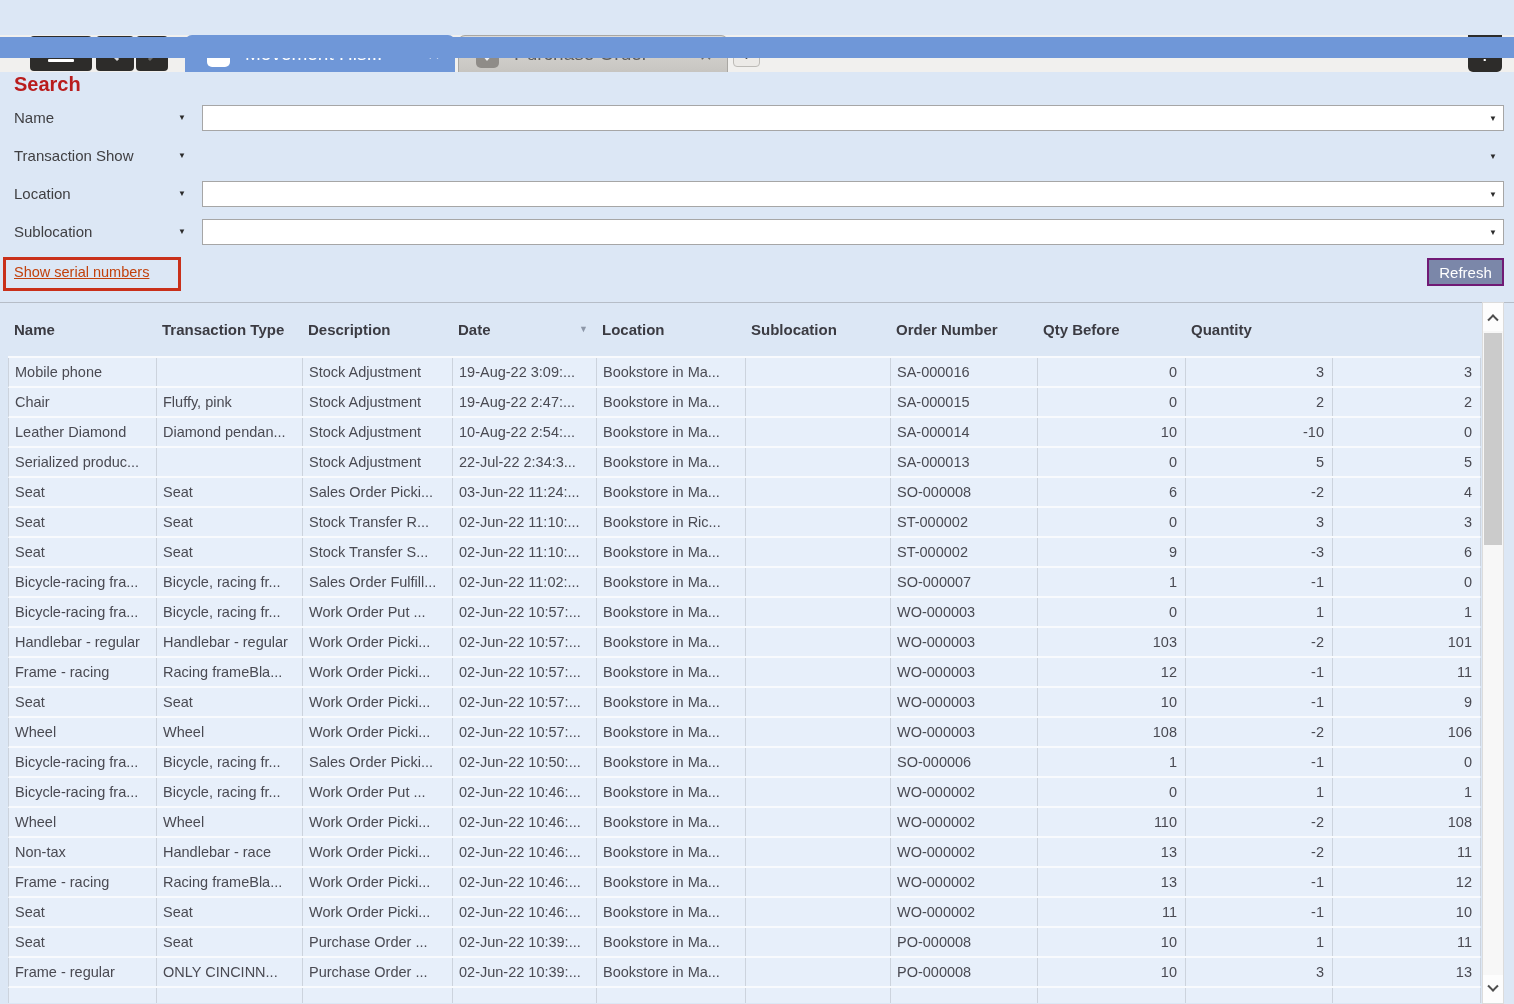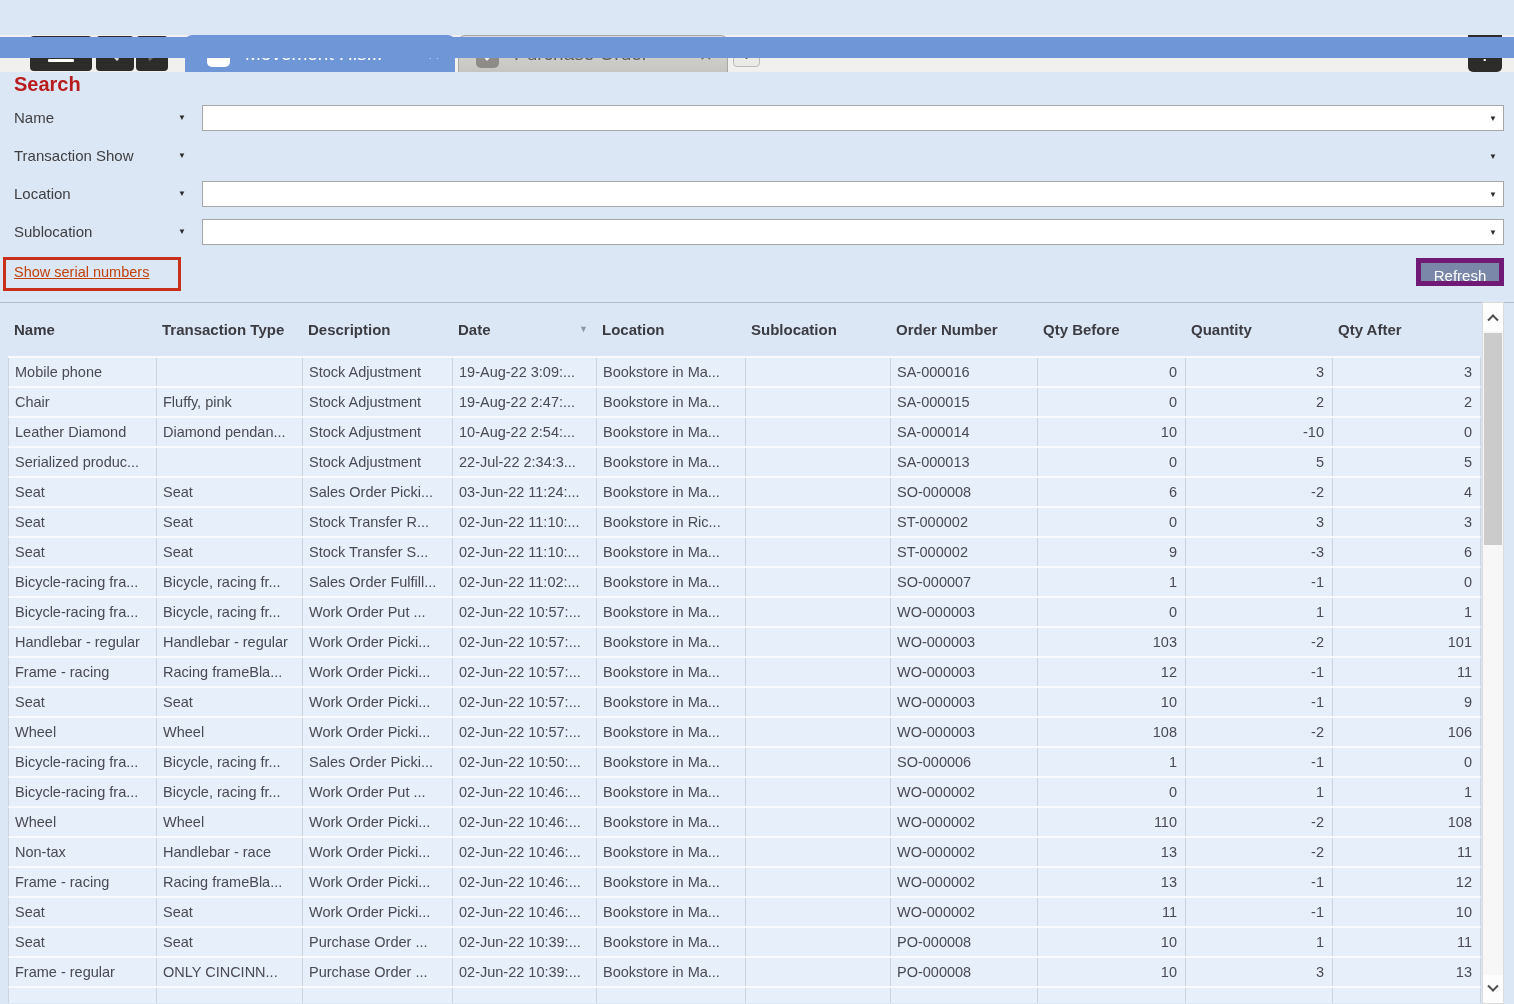--- a/index.html
+++ b/index.html
@@ -50,21 +50,21 @@
   .search-panel { position:absolute; top:58px; left:0; width:1514px; height:244px; }
   .search-title { position:absolute; left:14px; top:15px; font-size:20px; font-weight:bold; color:#b91c1c; }
   .srow { position:absolute; left:0; width:100%; height:26px; }
   .slabel { position:absolute; left:14px; font-size:15px; color:#3f3f42; line-height:26px; }
   .larrow { position:absolute; left:178px; top:8px; font-size:8px; color:#2b2b2b; }
   .sinput { position:absolute; left:202px; right:10px; top:0; height:26px; border:1px solid #a6a6a6; background:#fff; font-family:"Liberation Sans",sans-serif; font-size:14px; font-weight:600; color:#1c1c1c; padding:0 24px 0 6px; outline:none; }
   .iarrow { position:absolute; right:17px; top:9px; font-size:8px; color:#2b2b2b; pointer-events:none; }
 
   .serial-box { position:absolute; left:3px; top:199px; width:178px; height:34px; border:3px solid #c9301a; }
   .serial-link { position:absolute; left:14px; top:206px; font-size:14.5px; color:#c2410c; text-decoration:underline; cursor:pointer; }
-  .refresh-btn { position:absolute; right:10px; top:200px; width:88px; height:28px; background:#7b87a9; border:5px solid #701a75; color:#fff; font-size:15px; text-align:center; line-height:26px; }
+  .refresh-btn { position:absolute; right:10px; top:200px; width:77px; height:28px; background:#7b87a9; border:2px solid #701a75; color:#fff; font-size:15px; text-align:center; line-height:26px; }
 
   
   .table-wrap { position:absolute; top:302px; left:0; right:0; bottom:0; border-top:1px solid #b6bdc7; }
   .thead, .trow { display:grid; grid-template-columns:var(--cols); margin-left:8px; width:1472px; }
   .thead { height:55px; border-bottom:2px solid #f8fafd; }
   .hcell { font-size:15px; font-weight:bold; color:#3b3b42; display:flex; align-items:center; padding:0 8px 0 6px; line-height:17px; }
   .hcell.right { justify-content:flex-start; }
   .sort-arrow { font-size:9px; color:#8d97a8; margin-left:auto; padding-left:6px; font-weight:normal; }
   .trow { height:30px; background:#e7effa; border-bottom:2px solid #f8fafd; border-left:1px solid #ccd3dd; }
   .trow.partial { height:15px; border-bottom:none; }
@@ -170,23 +170,20 @@
       </div>
       <div class="hcell">
         <span>Order Number</span>
       </div>
       <div class="hcell right">
         <span>Qty Before</span>
       </div>
       <div class="hcell right">
         <span>Quantity</span>
       </div>
-      <div class="hcell right">
-        <span>Qty After</span>
-      </div>
     </div>
   <div class="tbody">
       <div class="trow">
         <div class="tcell">Mobile phone</div>
         <div class="tcell"></div>
         <div class="tcell">Stock Adjustment</div>
         <div class="tcell">19-Aug-22 3:09:...</div>
         <div class="tcell">Bookstore in Ma...</div>
         <div class="tcell"></div>
         <div class="tcell">SA-000016</div>

